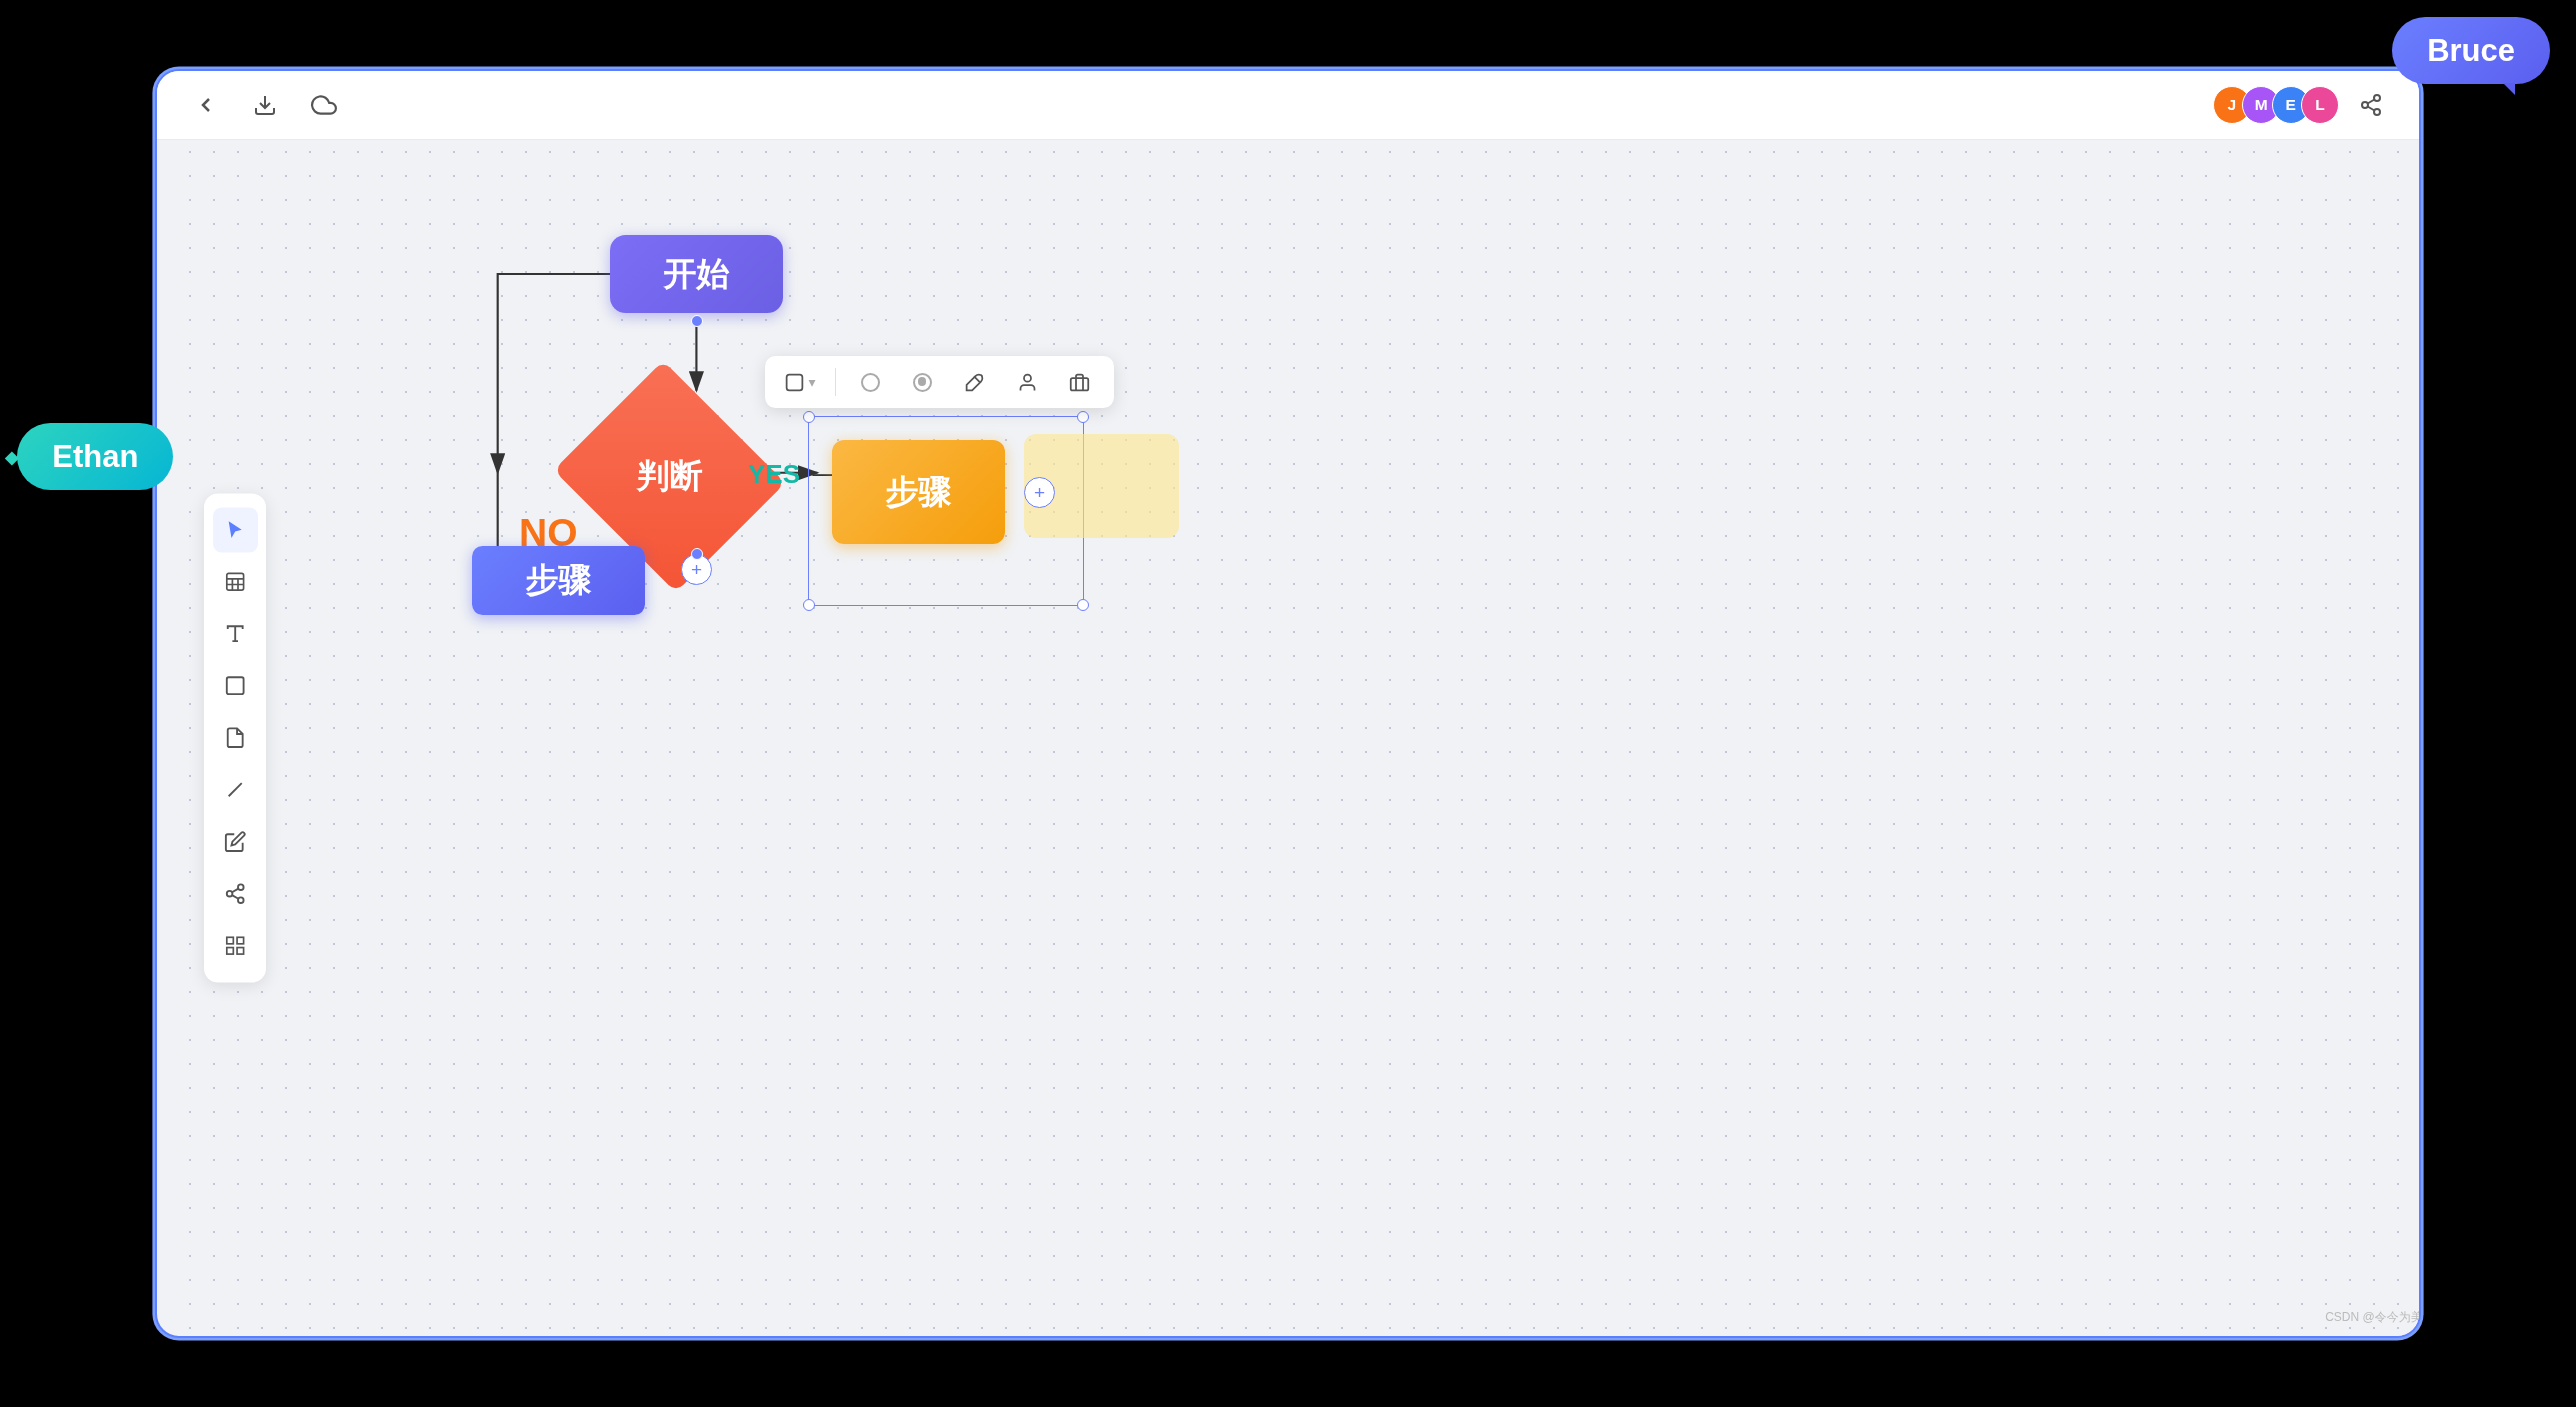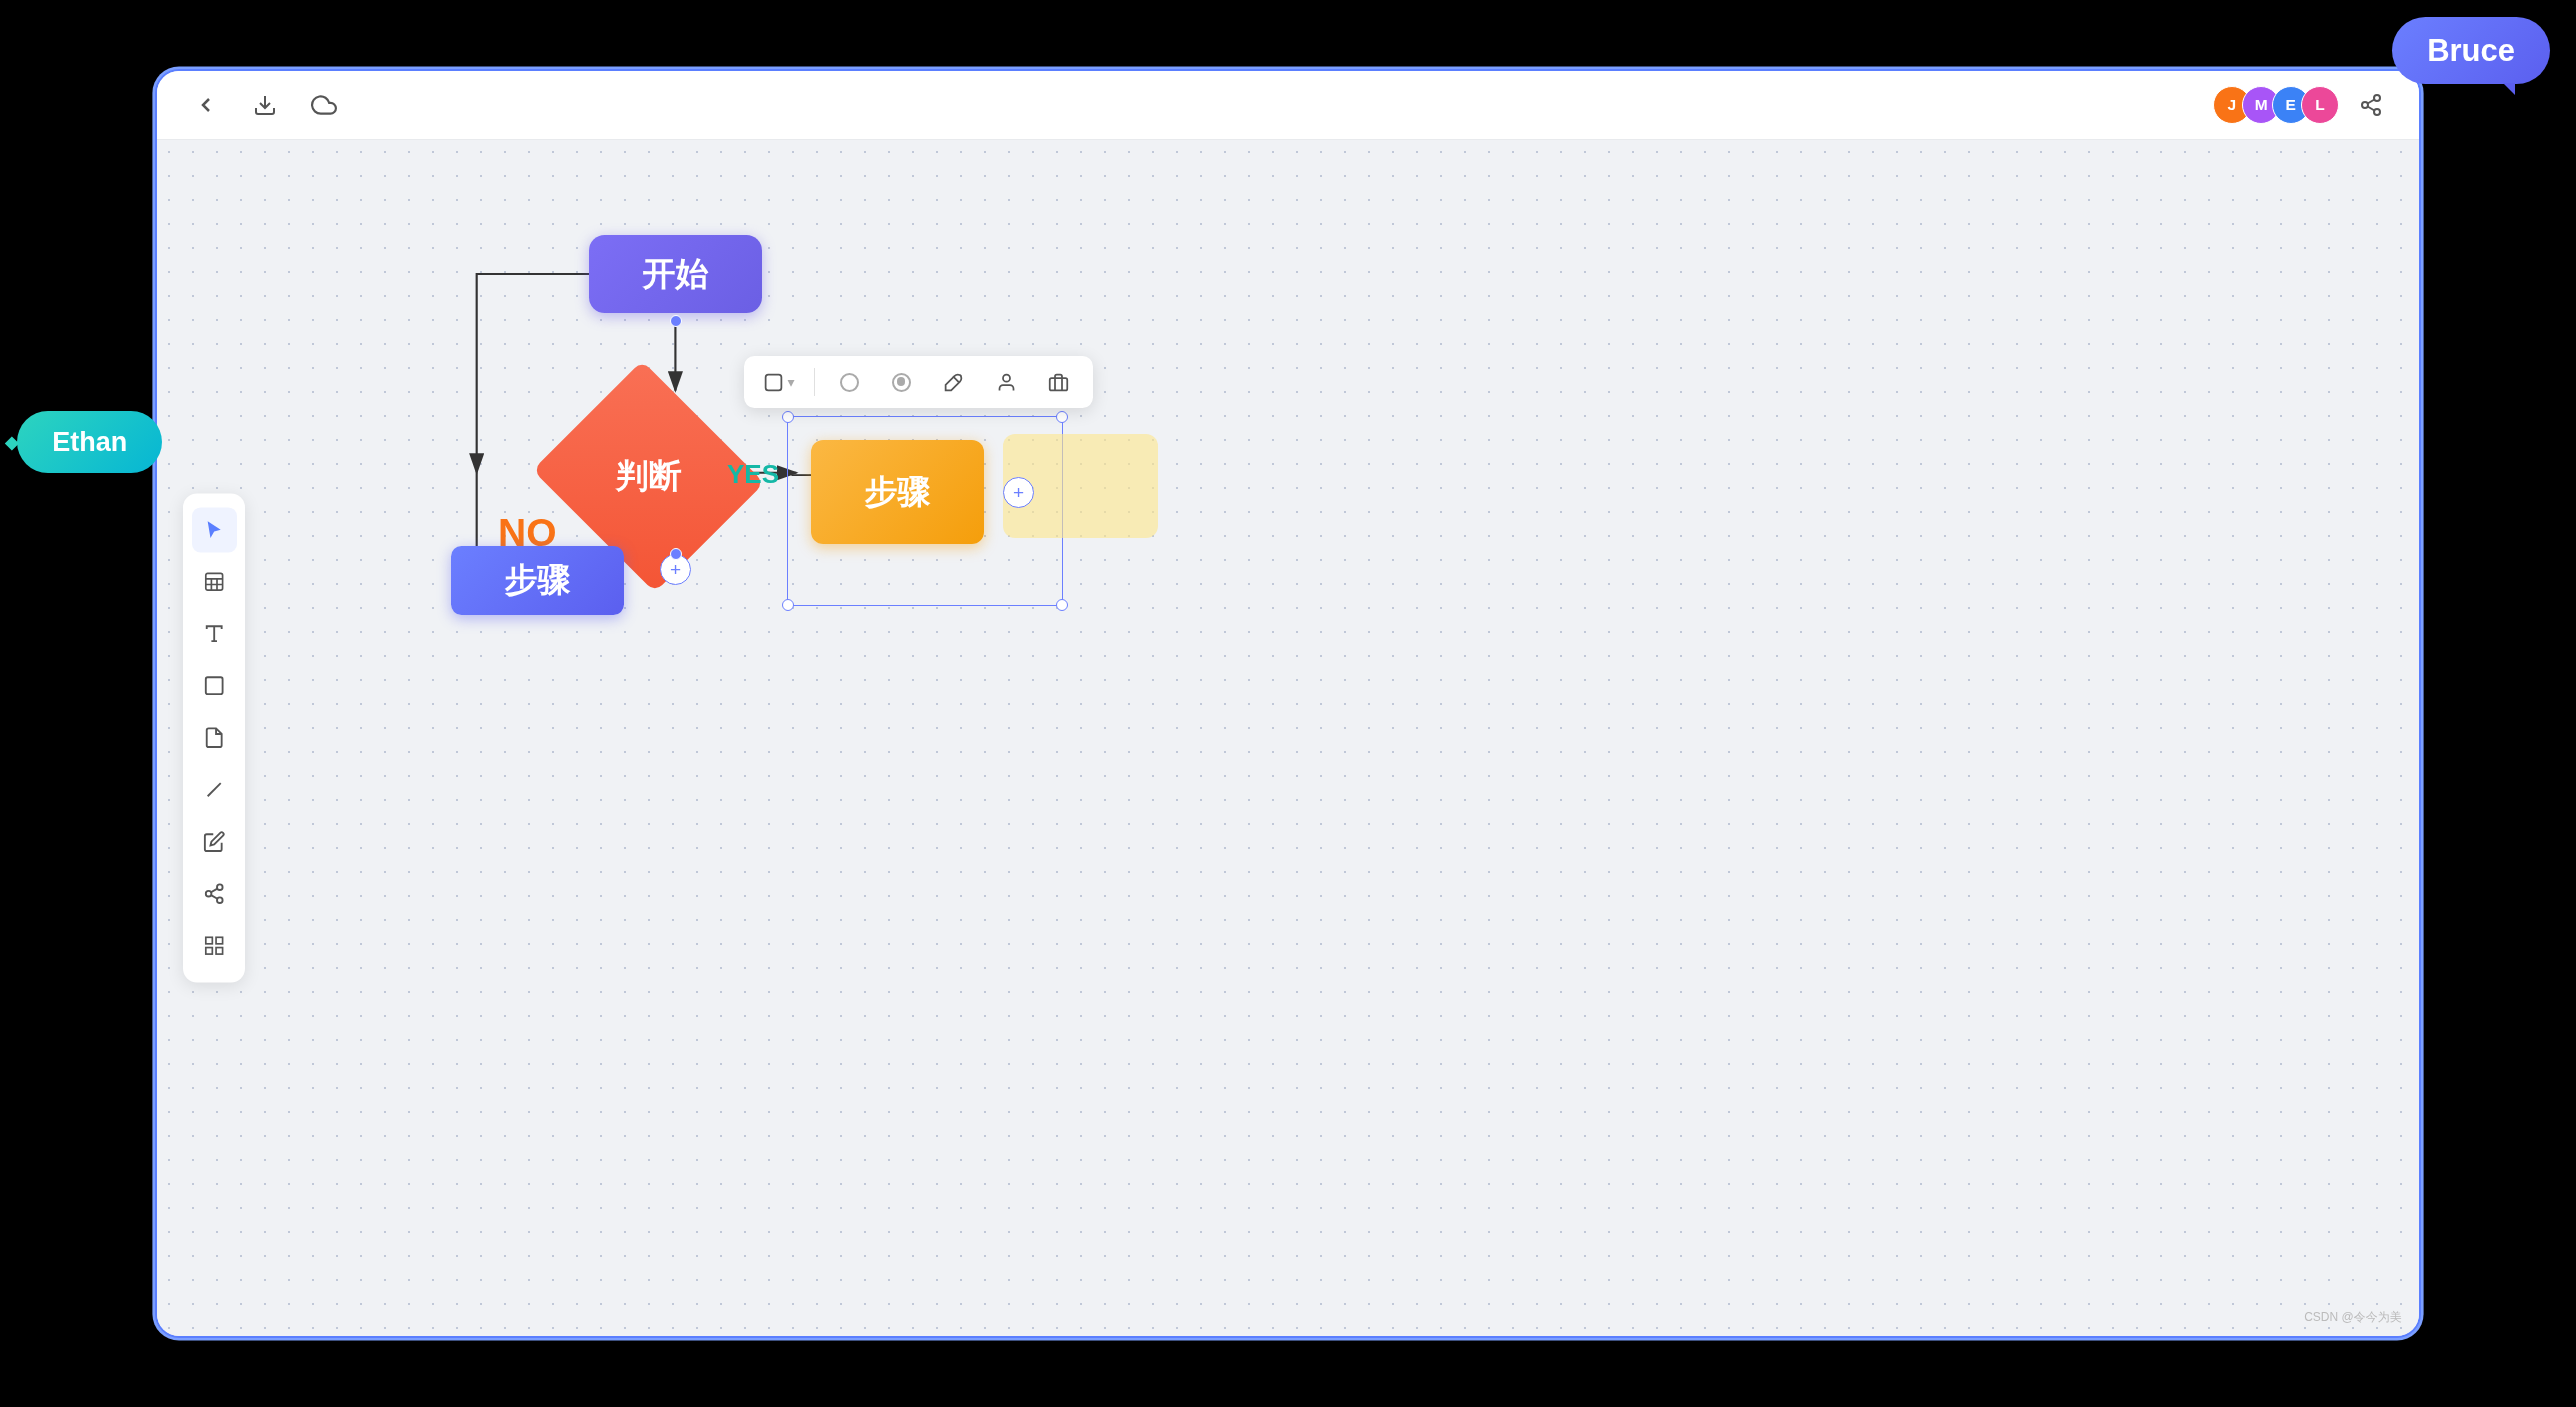--- a/index.html
+++ b/index.html
@@ -41,25 +41,25 @@
       right: 35px;
       width: 0; height: 0;
       border-left: 12px solid transparent;
       border-right: 0px solid transparent;
       border-top: 12px solid #5b5fef;
     }
 
     
     .ethan-bubble {
       position: absolute;
-      top: 411px;
+      top: 423px;
       left: 17.3px;
       background: linear-gradient(135deg, #2dd4bf, #06b6d4);
       color: white;
-      font-size: 27px;
+      font-size: 31px;
       font-weight: 600;
       padding: 15.5px 35px;
       border-radius: 43px;
       white-space: nowrap;
       z-index: 10;
     }
     .ethan-bubble::before {
       content: '◆';
       position: absolute;
       left: -12px;
@@ -154,20 +154,21 @@
 
     
     .canvas {
       position: relative;
       width: 100%;
       height: calc(100% - 69px);
       background: #f0f2f5;
       background-image: radial-gradient(circle, #c0c8d8 0.9px, transparent 0.9px);
       background-size: 24px 24px;
       overflow: hidden;
+      margin-left: 21px;
     }
 
     
     .toolbar {
       position: absolute;
       left: 26px;
       top: 50%;
       transform: translateY(-50%);
       background: white;
       border-radius: 14px;

